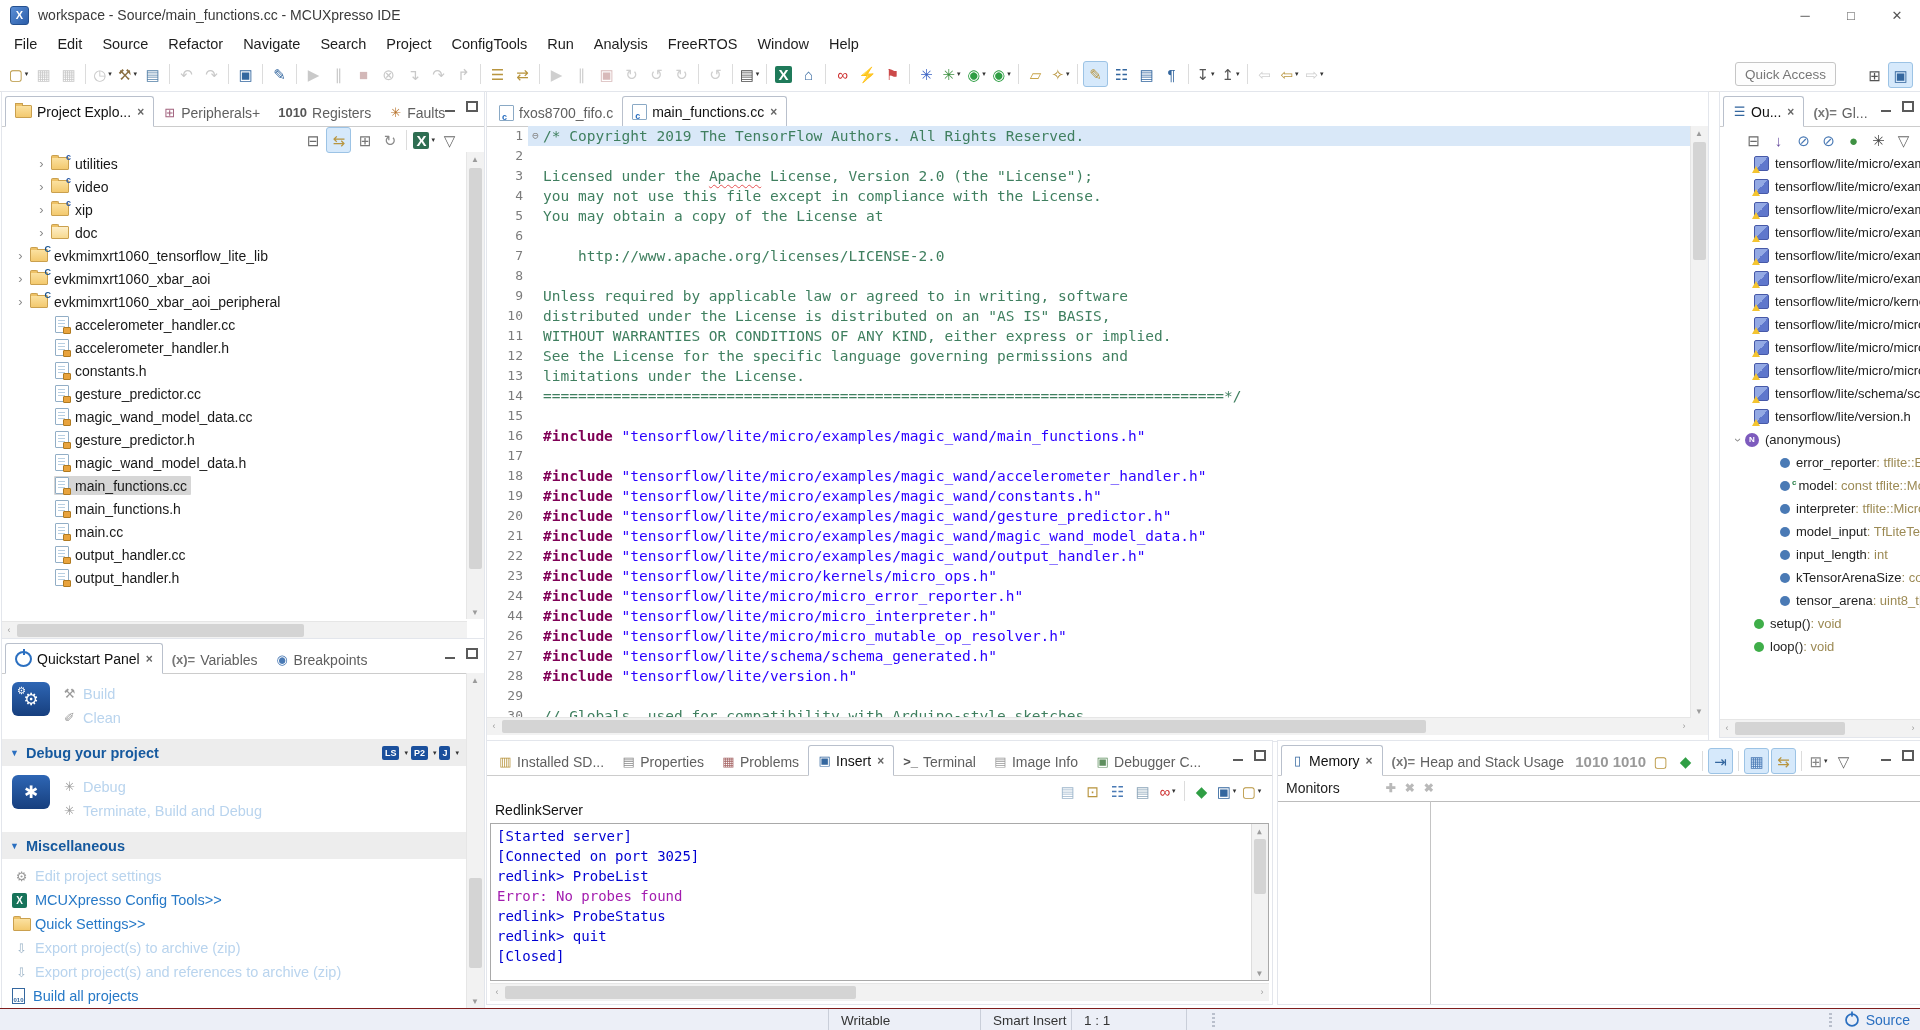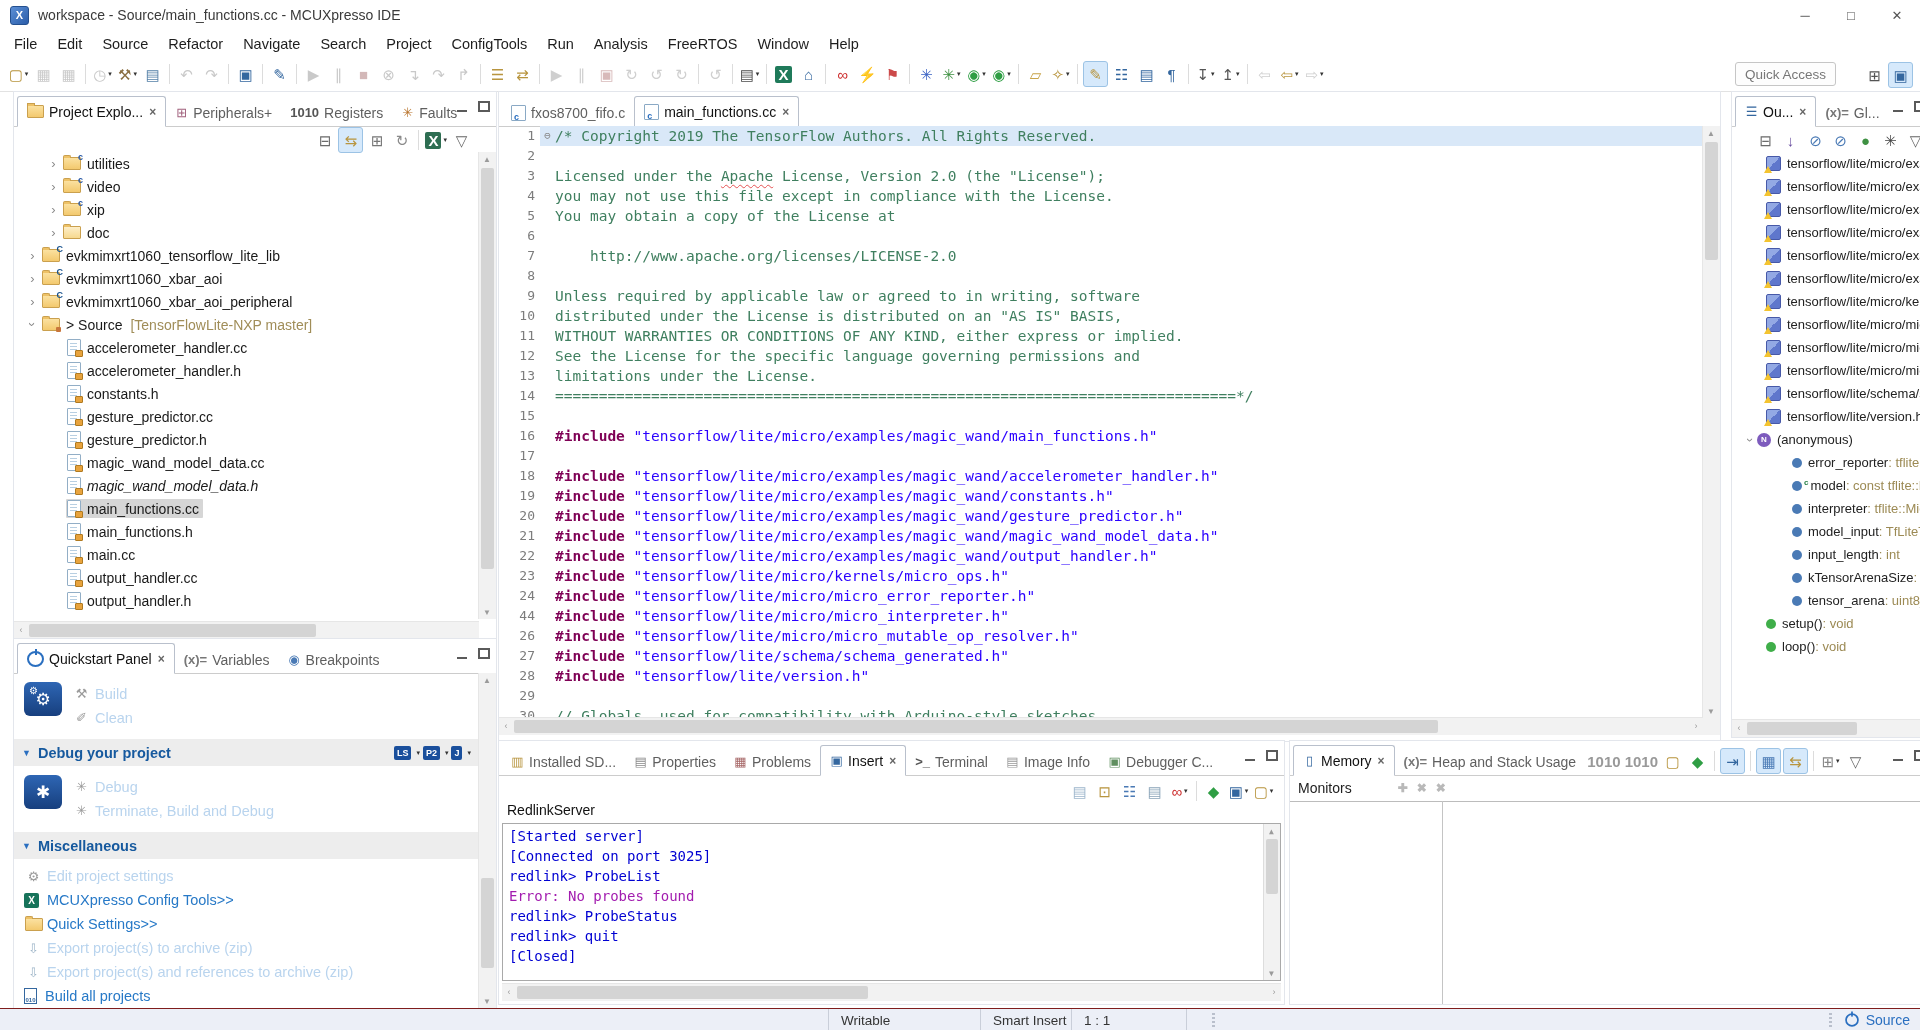--- a/index.html
+++ b/index.html
@@ -18,21 +18,21 @@
   .tbi .g{font-size:15px;line-height:1;}
   .tbi.act{background:#d6e9fb;border:1px solid #9cc3e5;}
   .txtg{font-size:6.5px;font-weight:bold;letter-spacing:0;}
   .boxed{padding:1px 3px;border-radius:2px;font-size:9px;font-weight:bold;line-height:1;}
   .dd{font-size:7px;color:#333;margin-left:2px;}
   .sep{width:1px;height:20px;background:#dcdcdc;margin:0 4px;}
   .qa{position:absolute;right:84px;top:5px;height:22px;border:1px solid #c6c6c6;border-radius:3px;display:flex;align-items:center;padding:0 9px;font-size:13.5px;color:#777;background:#fdfdfd;}
   .tb-right{position:absolute;right:6px;top:5px;display:flex;align-items:center;}
 
   
-  .panel{position:absolute;background:#fff;box-shadow:0 0 0 1px #e3e6ec;margin-left:12px;}
+  .panel{position:absolute;background:#fff;box-shadow:0 0 0 1px #e3e6ec;}
   .tabrow{position:relative;height:34px;border-bottom:1px solid #ccc;display:flex;align-items:flex-end;padding-left:3px;background:#fff;}
   .tab{height:29px;display:flex;align-items:center;padding:0 9px;font-size:14px;color:#5f5f5f;border-radius:3px 3px 0 0;position:relative;bottom:-1px;white-space:nowrap;}
   .tab.sel{background:#fff;border:1px solid #b9c0cc;border-bottom:1px solid #fff;color:#111;}
   .tabic{margin-right:5px;font-size:13px;display:inline-flex;align-items:center;justify-content:center;min-width:13px;}
   .tclose{margin-left:6px;color:#666;font-size:12px;font-weight:bold;}
   .winctl{position:absolute;right:6px;top:9px;display:flex;gap:11px;align-items:center;}
   .wmin{width:10px;height:2px;background:#5a5a5a;margin-top:8px;}
   .wmax{width:8px;height:7px;border:2px solid #5a5a5a;}
   .vtb{height:26px;display:flex;align-items:center;justify-content:flex-end;background:#fff;}
   .vscroll{position:absolute;right:0;width:17px;background:#f2f2f2;border-left:1px solid #e6e6e6;}
@@ -447,28 +447,20 @@
             <span>evkmimxrt1060_xbar_aoi</span>
           </span>
         </div>
         <div class="trow" style="padding-left: 10px;">
           <span class="chev">›</span>
           <span class="rowin">
             <span class="tic i-project-c"></span>
             <span>evkmimxrt1060_xbar_aoi_peripheral</span>
           </span>
         </div>
-        <div class="trow" style="padding-left: 10px;">
-          <span class="chev open">›</span>
-          <span class="rowin">
-            <span class="tic i-folder-src"></span>
-            <span>&gt; Source</span>
-          </span>
-          <span class="dec">[TensorFlowLite-NXP master]</span>
-        </div>
         <div class="trow" style="padding-left: 52px;">
           <span class="rowin">
             <span class="tic i-file-c"></span>
             <span>accelerometer_handler.cc</span>
           </span>
         </div>
         <div class="trow" style="padding-left: 52px;">
           <span class="rowin">
             <span class="tic i-file-c"></span>
             <span>accelerometer_handler.h</span>
@@ -482,30 +474,30 @@
         </div>
         <div class="trow" style="padding-left: 52px;">
           <span class="rowin">
             <span class="tic i-file-c"></span>
             <span>gesture_predictor.cc</span>
           </span>
         </div>
         <div class="trow" style="padding-left: 52px;">
           <span class="rowin">
             <span class="tic i-file-c"></span>
+            <span>magic_wand_model_data.cc</span>
+          </span>
+        </div>
+        <div class="trow" style="padding-left: 52px;">
+          <span class="rowin">
+            <span class="tic i-file-c"></span>
             <span>gesture_predictor.h</span>
           </span>
         </div>
         <div class="trow" style="padding-left: 52px;">
-          <span class="rowin">
-            <span class="tic i-file-c"></span>
-            <span>magic_wand_model_data.cc</span>
-          </span>
-        </div>
-        <div class="trow" style="padding-left: 52px; font-style: italic;">
           <span class="rowin">
             <span class="tic i-file-c"></span>
             <span>magic_wand_model_data.h</span>
           </span>
         </div>
         <div class="trow" style="padding-left: 52px;">
           <span class="rowin sel">
             <span class="tic i-file-c"></span>
             <span>main_functions.cc</span>
           </span>

